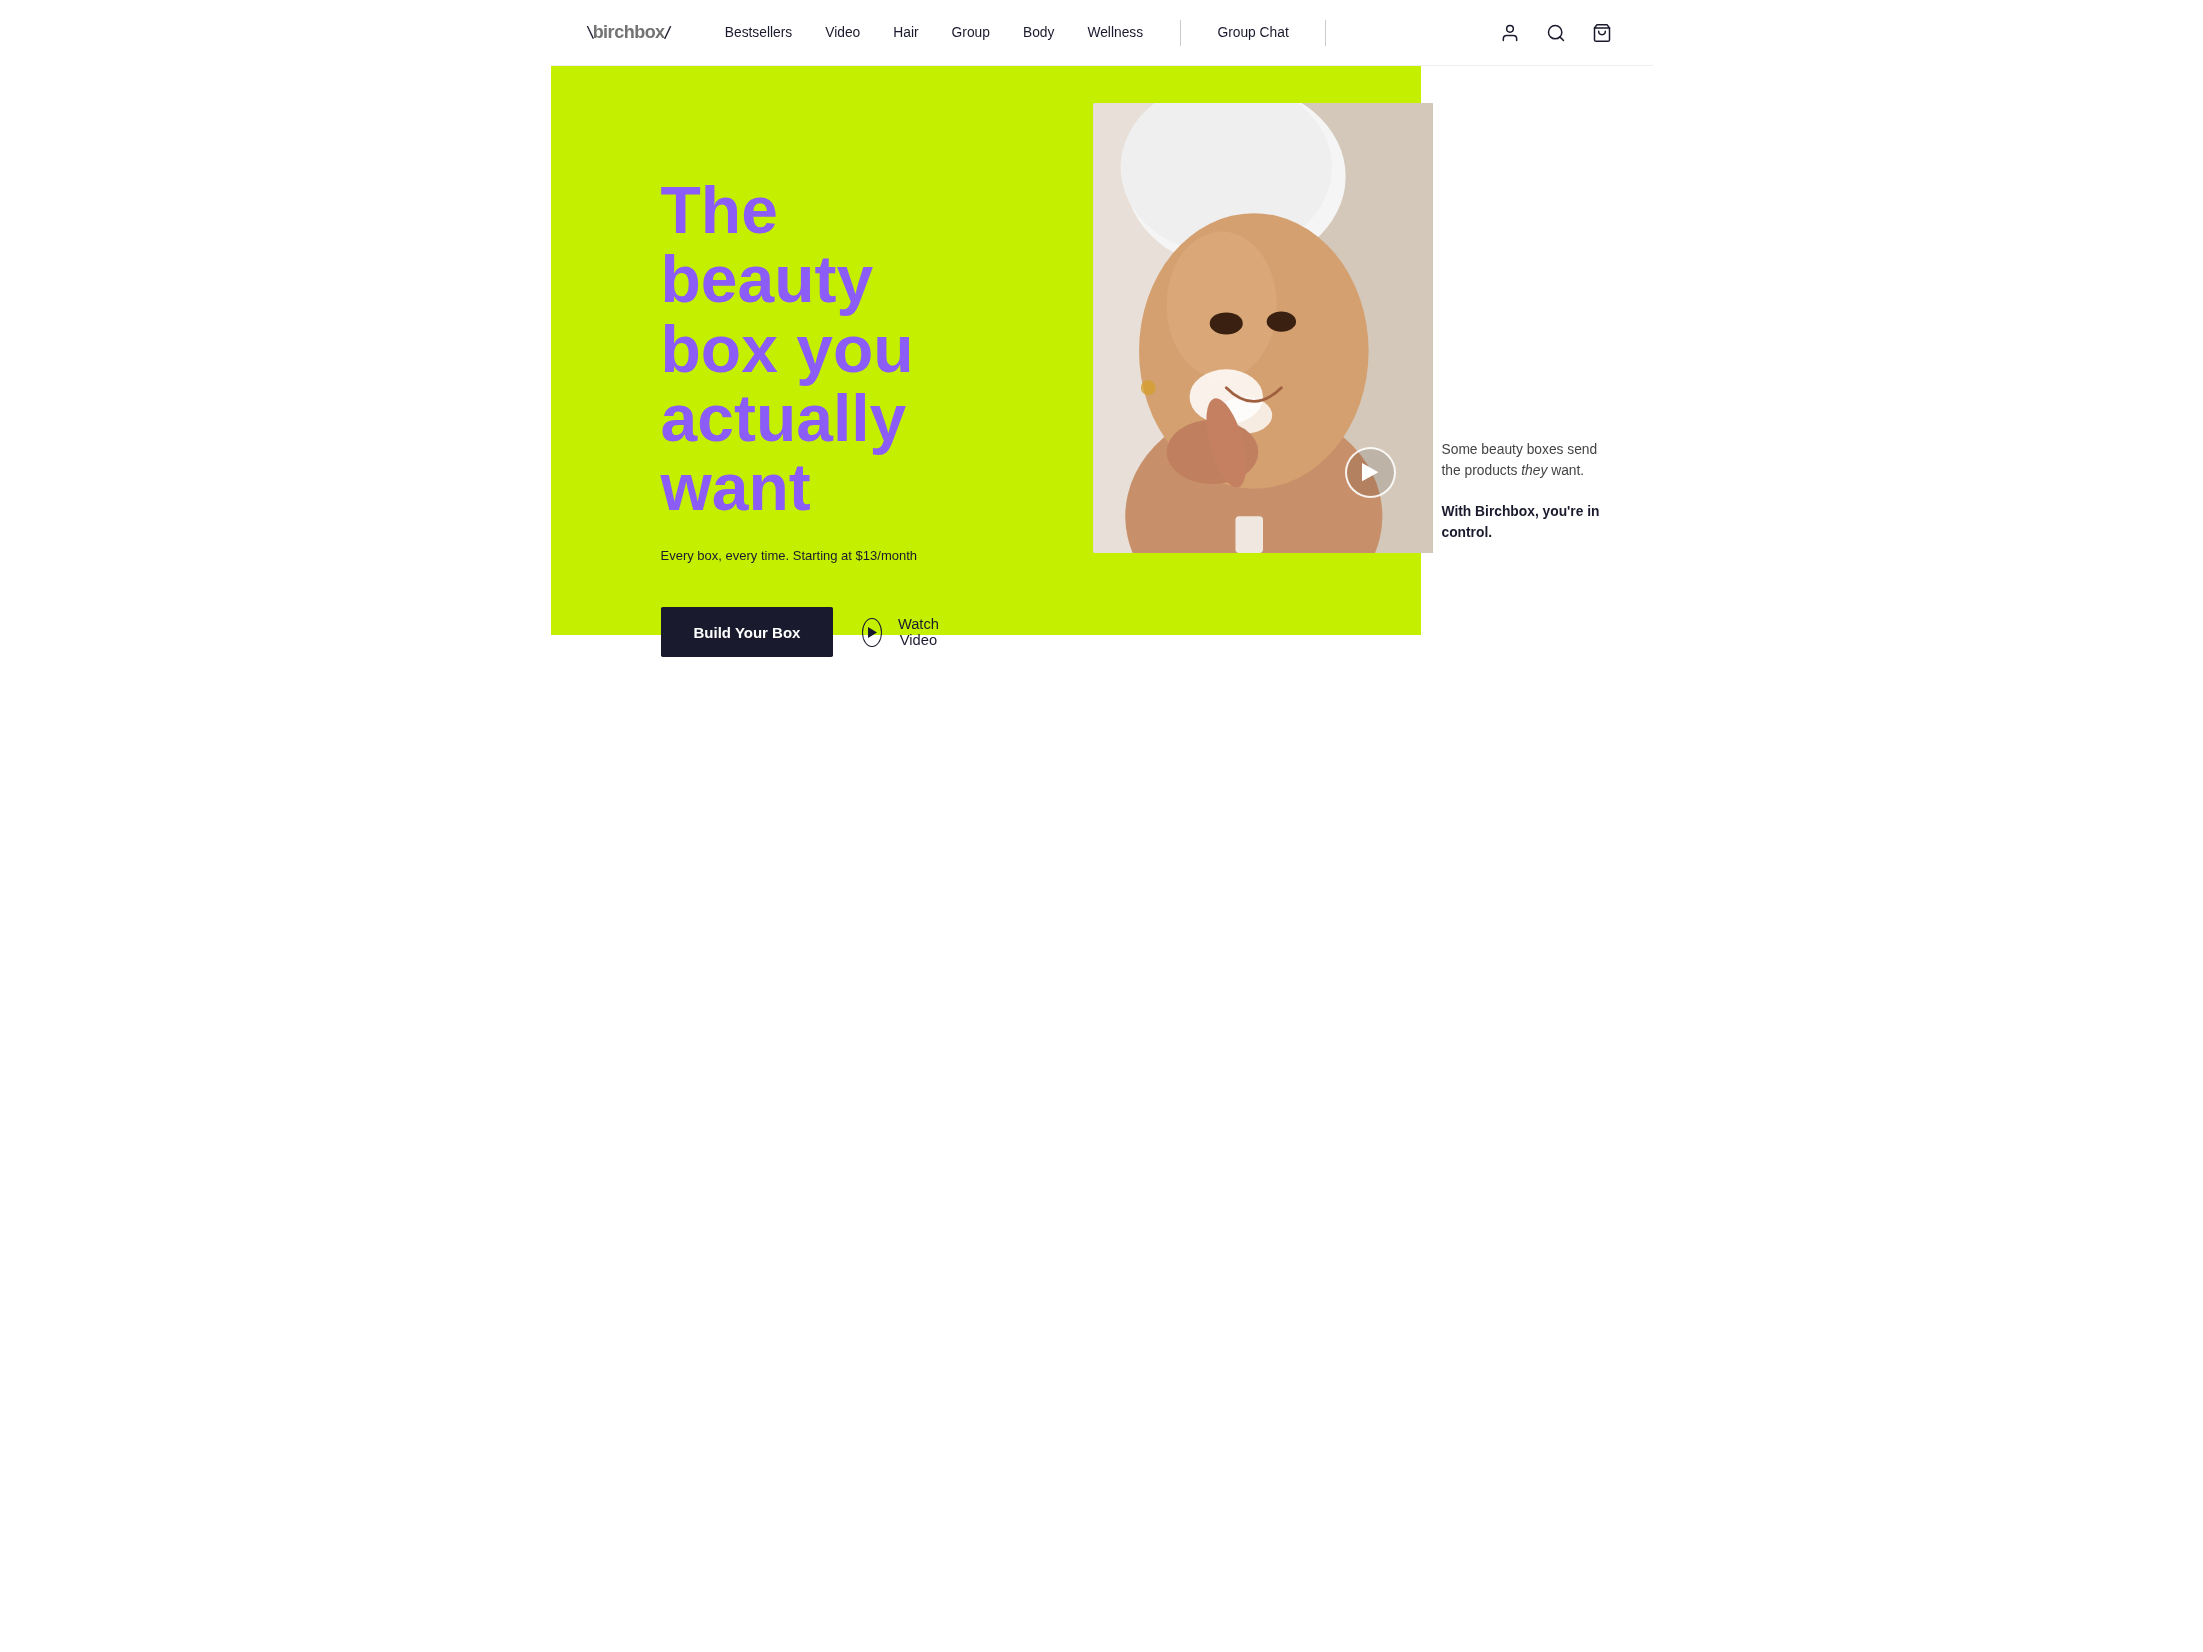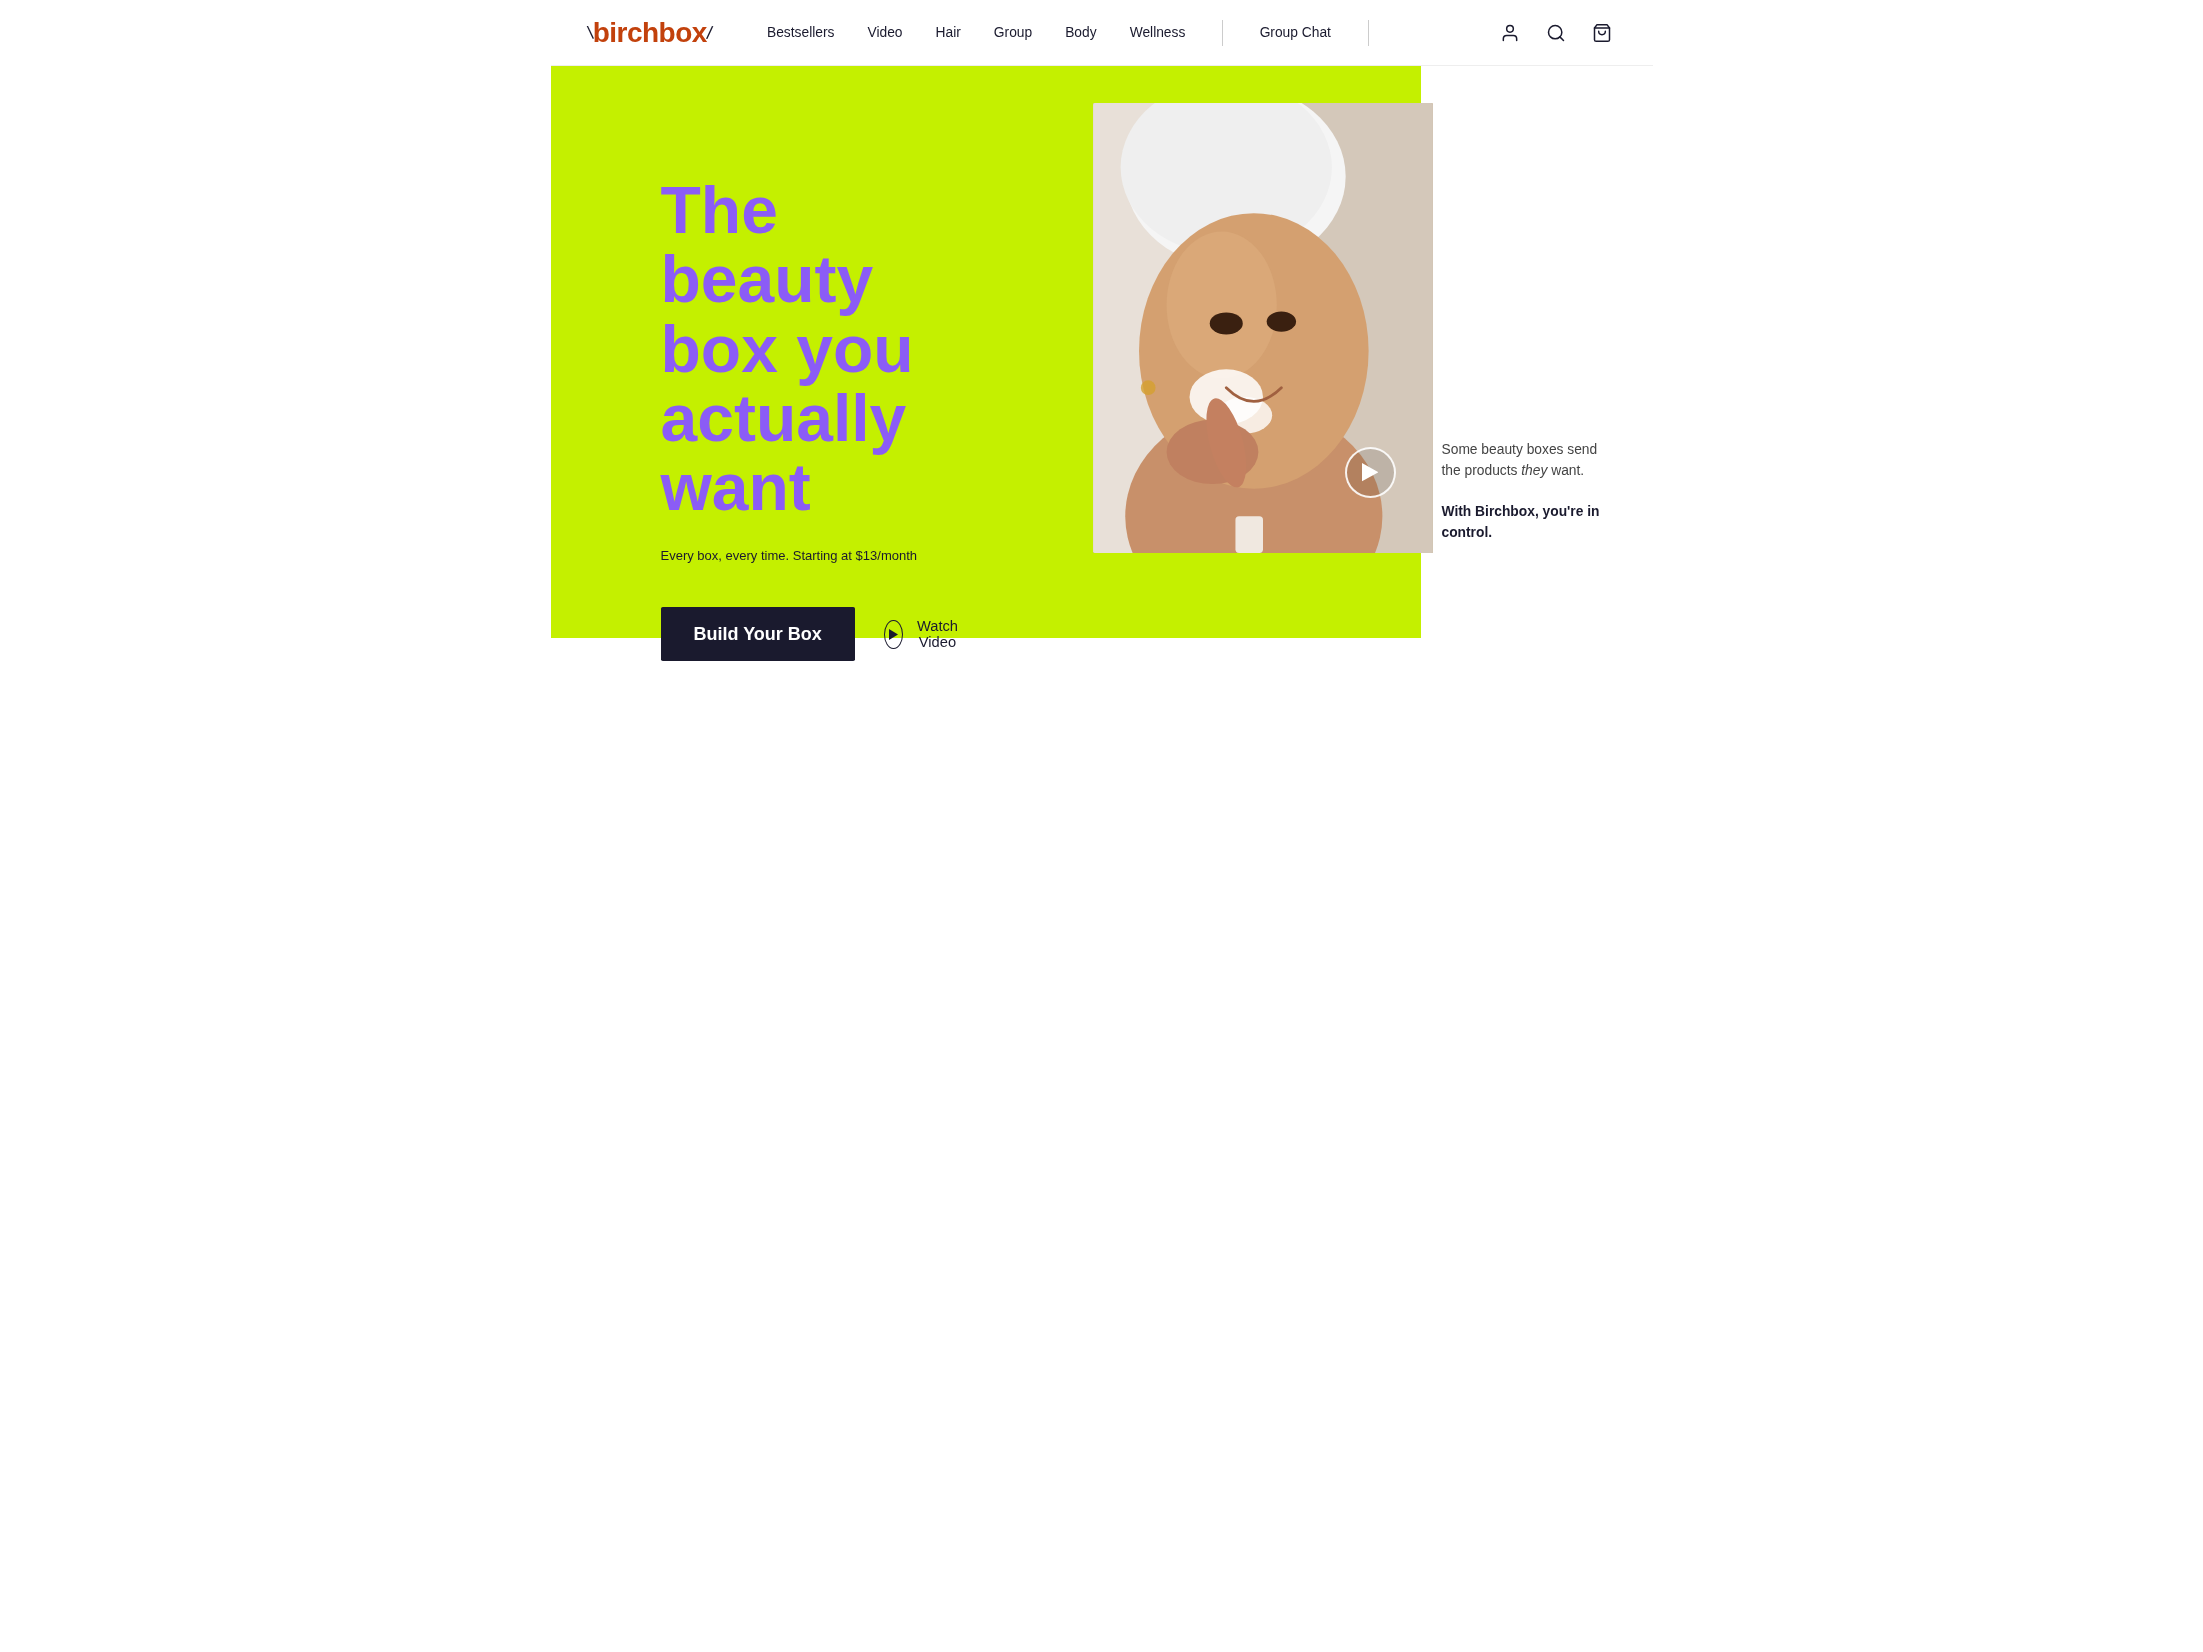--- a/index.html
+++ b/index.html
@@ -25,23 +25,23 @@
     }
 
     .logo {
       display: flex;
       align-items: center;
       margin-right: 55px;
       text-decoration: none;
     }
 
     .logo-text {
-      font-size: 28px;
+      font-size: 18px;
       font-weight: 700;
-      color: #c2410c;
+      color: #737373;
       letter-spacing: -0.5px;
     }
 
     nav {
       display: flex;
       align-items: center;
       gap: 33px;
       flex: 1;
     }
 
@@ -130,21 +130,21 @@
       display: flex;
       align-items: center;
       gap: 29px;
     }
 
     .btn-build {
       background: #1a1a2e;
       color: #fff;
       border: none;
       padding: 16.5px 33px;
-      font-size: 18px;
+      font-size: 15px;
       font-weight: 600;
       cursor: pointer;
       border-radius: 1.8px;
       white-space: nowrap;
     }
 
     .btn-watch {
       display: flex;
       align-items: center;
       gap: 9.2px;

